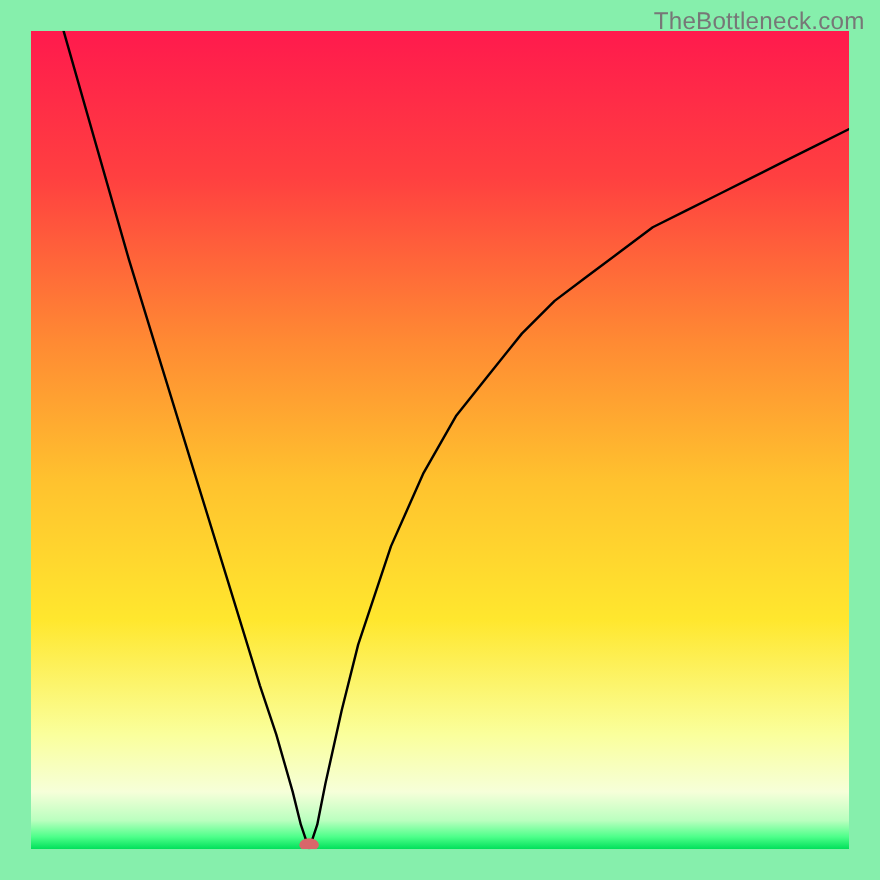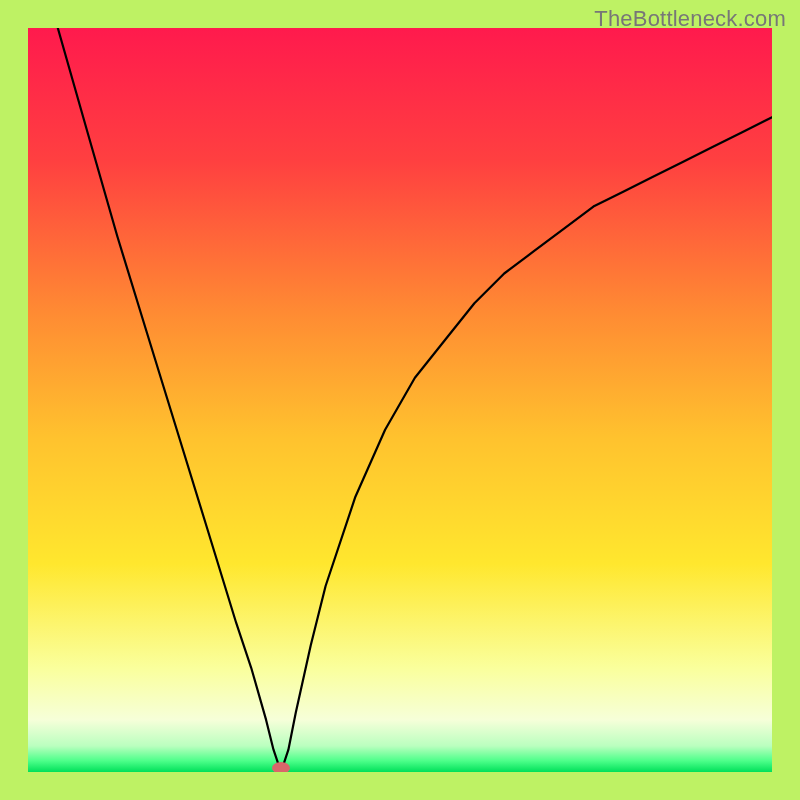--- a/index.html
+++ b/index.html
@@ -8,21 +8,21 @@
     width: 800px;
     height: 800px;
     background: #000;
     font-family: Arial, Helvetica, sans-serif;
     overflow: hidden;
   }
   .frame {
     position: absolute;
     left: 0; top: 0;
     width: 800px; height: 800px;
-    background: #bef264;
+    background: #86efac;
   }
   .plot-area {
     position: absolute;
     left: 28px;
     top: 28px;
     width: 744px;
     height: 744px;
     overflow: hidden;
   }
   .watermark {

